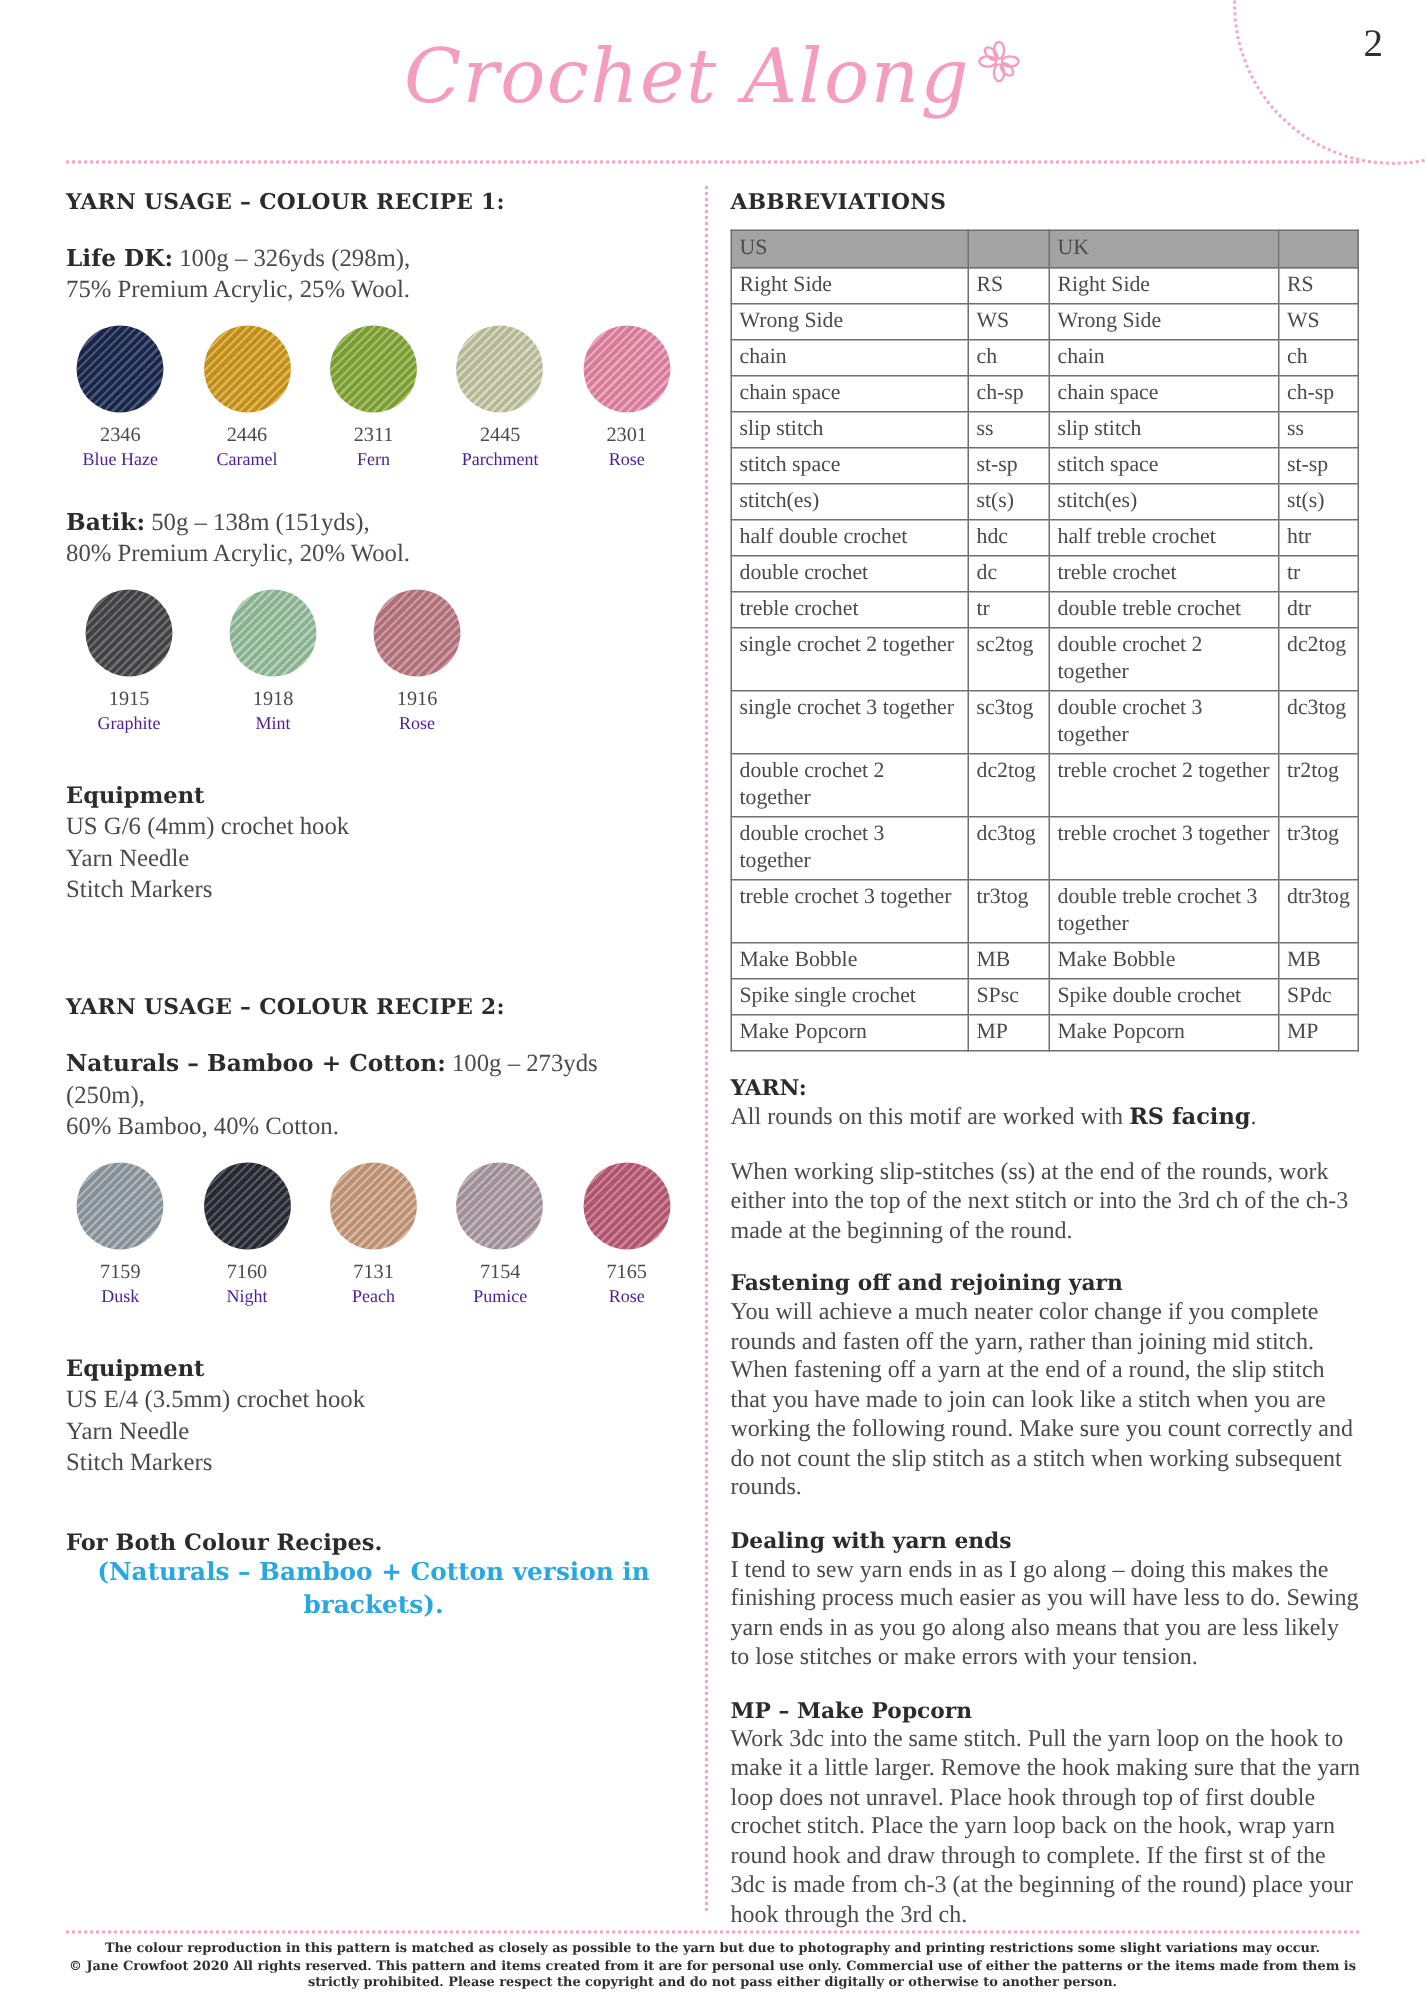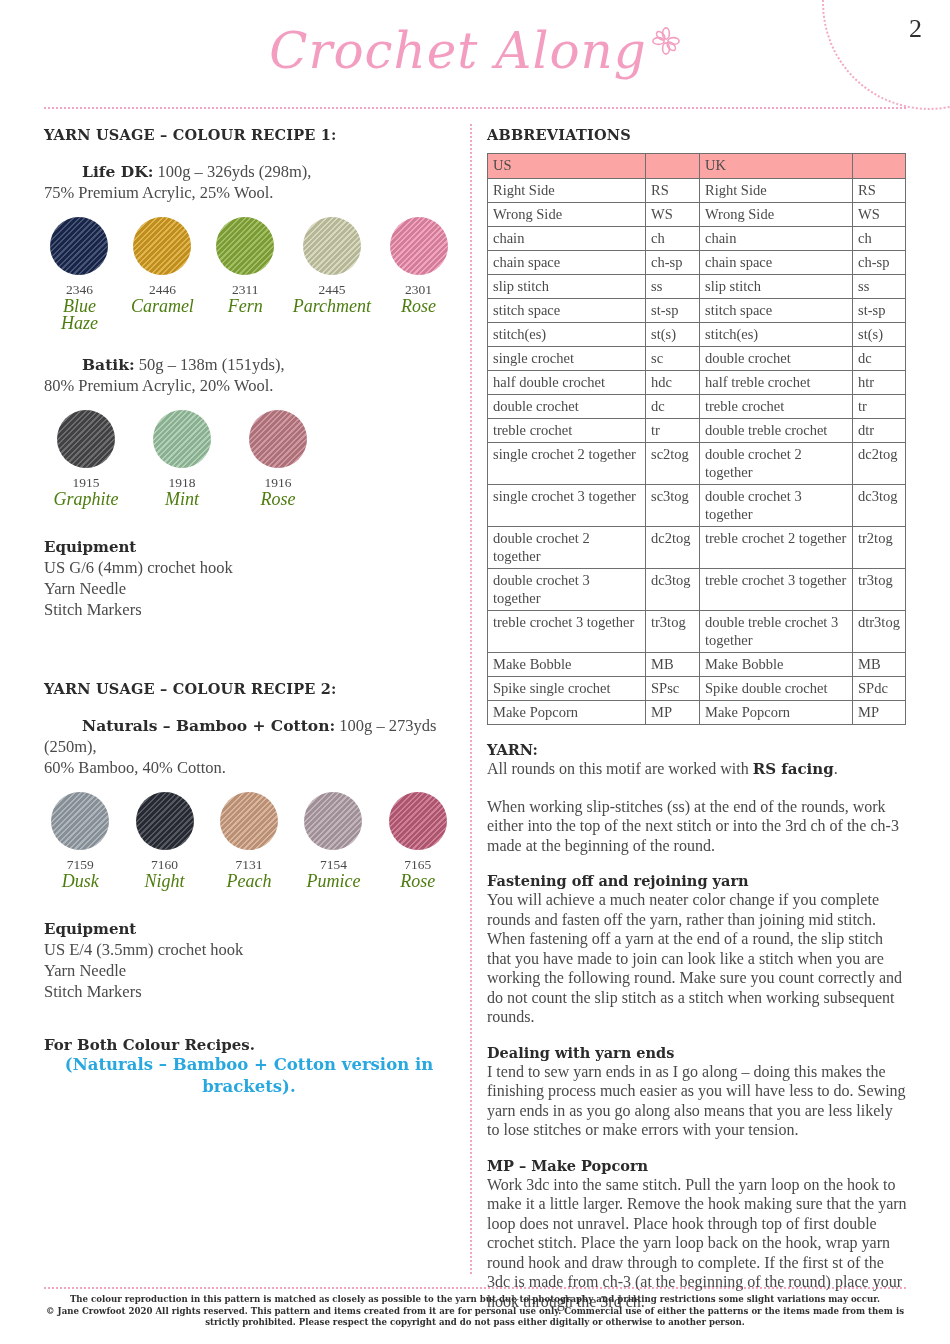--- a/index.html
+++ b/index.html
@@ -110,21 +110,20 @@
   .yarn-line {
     font-size: 16.5px;
     line-height: 21px;
     margin: 0 0 14px 0;
     color: #4a4a4a;
   }
   .yarn-line b {
     color: #2b2b2b;
     font-family: "DejaVu Serif", serif;
     font-size: 15.5px;
-    margin-left: 38px;
   }
 
   
   .swatch-row {
     display: flex;
     gap: 12px;
     margin: 0 0 6px 0;
   }
   .swatch-cell {
     width: 84px;
@@ -149,24 +148,23 @@
       rgba(0,0,0,0.12) 1.5px,
       rgba(0,0,0,0.12) 4px
     );
   }
   .swatch-code {
     font-size: 13.5px;
     line-height: 17px;
     color: #4a4a4a;
   }
   .swatch-name {
-    font-size: 18px;
+    font-size: 12px;
     line-height: 17px;
-    color: #4d7c0f;
-    font-style: italic;
+    color: #4c1d95;
   }
 
   
   .equip-head {
     font-family: "DejaVu Serif", serif;
     font-weight: bold;
     font-size: 15px;
     color: #2b2b2b;
     margin: 0 0 1px 0;
   }
@@ -200,21 +198,21 @@
   }
   table.abbr td {
     border: 1px solid #6f6f6f;
     padding: 2px 5px 3px 5px;
     font-size: 14.5px;
     line-height: 18px;
     color: #4a4a4a;
     vertical-align: top;
   }
   table.abbr tr.head td {
-    background: #fca5a5;
+    background: #a3a3a3;
     color: #4a4a4a;
     height: 19px;
   }
   col.c1 { width: 158px; }
   col.c2 { width: 54px; }
   col.c3 { width: 153px; }
   col.c4 { width: 53px; }
 
   
   .notes-wrap { margin-top: 16px; }
@@ -458,26 +456,20 @@
           <td>stitch space</td>
           <td>st-sp</td>
         </tr>
       <tr>
           <td>stitch(es)</td>
           <td>st(s)</td>
           <td>stitch(es)</td>
           <td>st(s)</td>
         </tr>
       <tr>
-          <td>single crochet</td>
-          <td>sc</td>
-          <td>double crochet</td>
-          <td>dc</td>
-        </tr>
-      <tr>
           <td>half double crochet</td>
           <td>hdc</td>
           <td>half treble crochet</td>
           <td>htr</td>
         </tr>
       <tr>
           <td>double crochet</td>
           <td>dc</td>
           <td>treble crochet</td>
           <td>tr</td>

